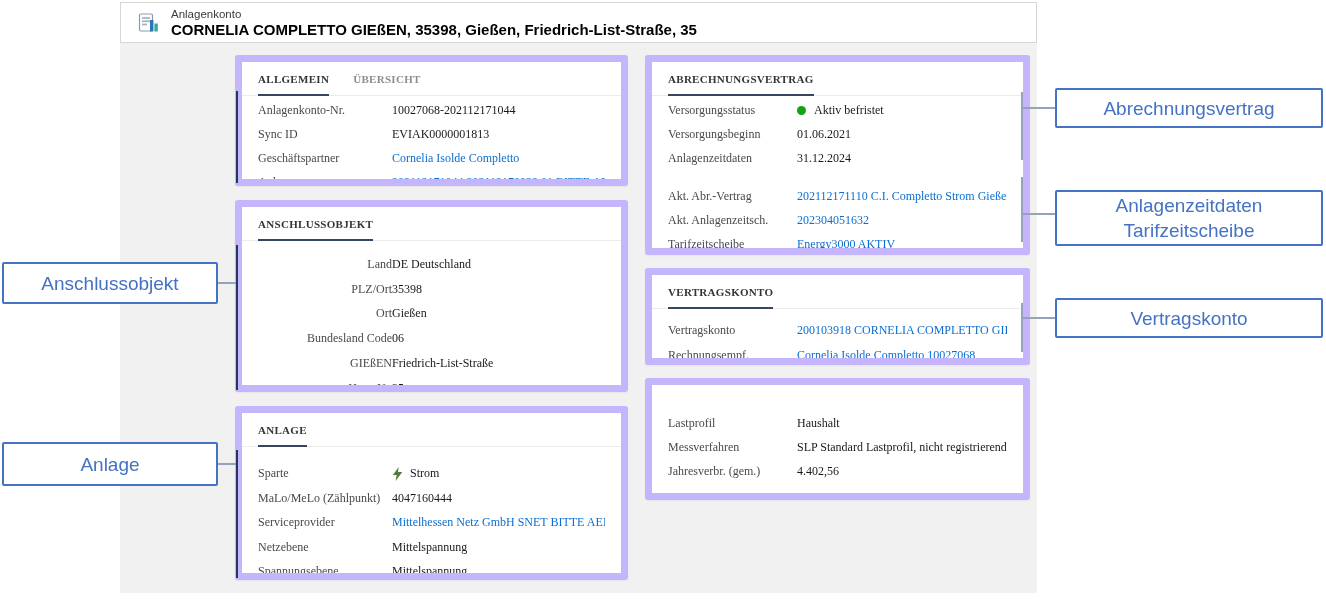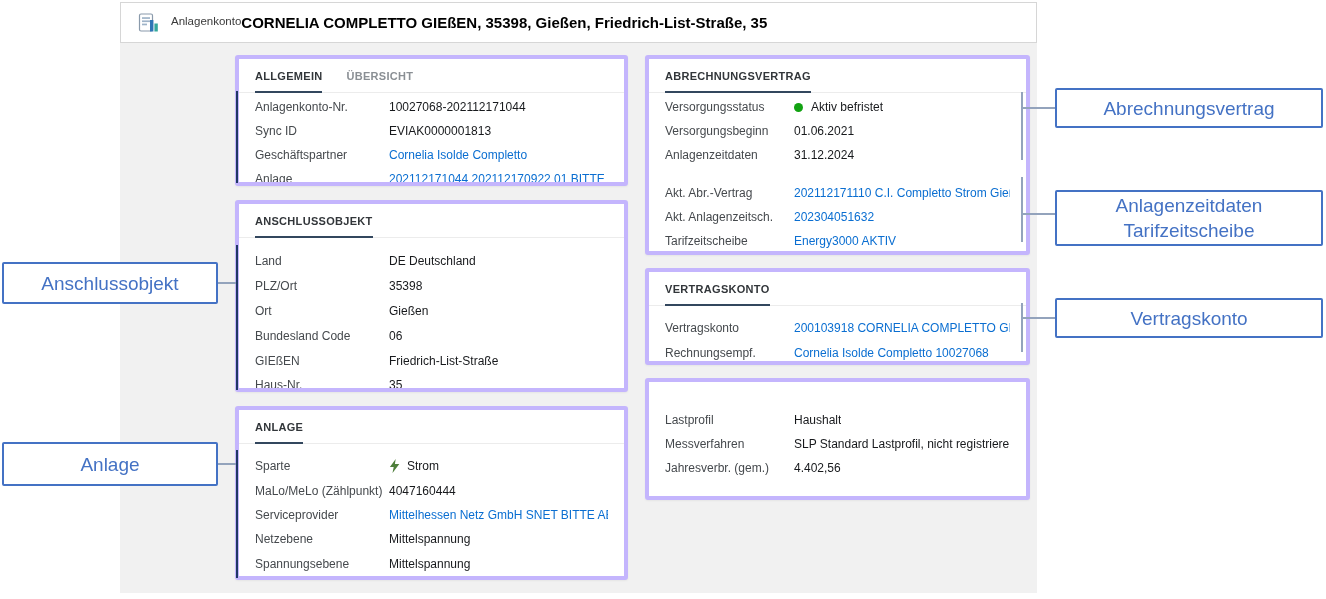--- a/index.html
+++ b/index.html
@@ -3,38 +3,38 @@
 <meta charset="utf-8">
 <style>
   html,body{margin:0;padding:0;background:#fff;}
   .page{position:relative;width:1326px;height:599px;background:#ffffff;overflow:hidden;
         font-family:"Liberation Sans",sans-serif;-webkit-font-smoothing:antialiased;}
 
   
   .app-header{position:absolute;left:120px;top:2px;width:917px;height:41px;background:#fff;
               border:1px solid #d6d6d6;box-sizing:border-box;display:flex;align-items:center;padding-left:16px;}
   .h-icon{margin-right:10px;display:flex;align-items:center;}
-  .h-text{display:flex;flex-direction:row;justify-content:center;}
+  .h-text{display:flex;flex-direction:column;justify-content:center;}
   .h-title{font-size:11.5px;color:#3a3a3a;line-height:14px;}
   .h-sub{font-size:15px;font-weight:bold;color:#000000;line-height:18px;}
   .content-bg{position:absolute;left:120px;top:43px;width:917px;height:550px;background:#f1f1f1;}
 
   
-  .card{position:absolute;background:#fff;border:4px solid #c4b5fd;border-radius:3px;
-        box-shadow:0 1px 2px rgba(0,0,0,.05);box-sizing:border-box;overflow:hidden;}
+  .card{position:absolute;background:#fff;border:7px solid #c4b5fd;border-radius:3px;
+        box-shadow:0 1px 2px rgba(0,0,0,.05);box-sizing:border-box;overflow:hidden;font-family:Liberation Serif, serif;}
   .tabbar,.titlebar{height:33px;border-bottom:1px solid #ececec;display:flex;gap:24px;
         padding:0 16px;align-items:stretch;}
   .tab,.card-title{position:relative;display:flex;align-items:center;font-size:11px;font-weight:bold;
         letter-spacing:.3px;color:#32363a;white-space:nowrap;}
   .tab.inactive{color:#8a8f94;}
   .tab.active::after,.card-title::after{content:"";position:absolute;left:0;right:0;bottom:-1px;height:2px;background:#33475e;}
   .rows{padding:2px 16px 0 16px;}
   .row{display:flex;align-items:center;height:24px;}
-  .card-anschlussobjekt .row{height:24.8px;}
-  .card-anlage .row{height:24.4px;}
+  .card-anschlussobjekt .row{height:24.8px;text-align:right;}
+  .card-anlage .row{height:24.4px;align-items:flex-end;}
   .card-vertragskonto .row{height:25px;}
   .card-vertragskonto .rows{padding-top:9px;}
   .card-anschlussobjekt .rows{padding-top:11px;}
   .card-anlage .rows{padding-top:10px;}
   .card-verbrauch .rows{padding-top:26px;}
   .spacer14{height:14px;}
   .lbl{width:134px;flex-shrink:0;font-size:12px;color:#45494d;white-space:nowrap;}
   .card-r .lbl{width:129px;}
   .val{font-size:12px;color:#17191c;white-space:nowrap;overflow:hidden;text-overflow:ellipsis;display:flex;align-items:center;}
   .link{color:#0a6ed1;cursor:pointer;}

